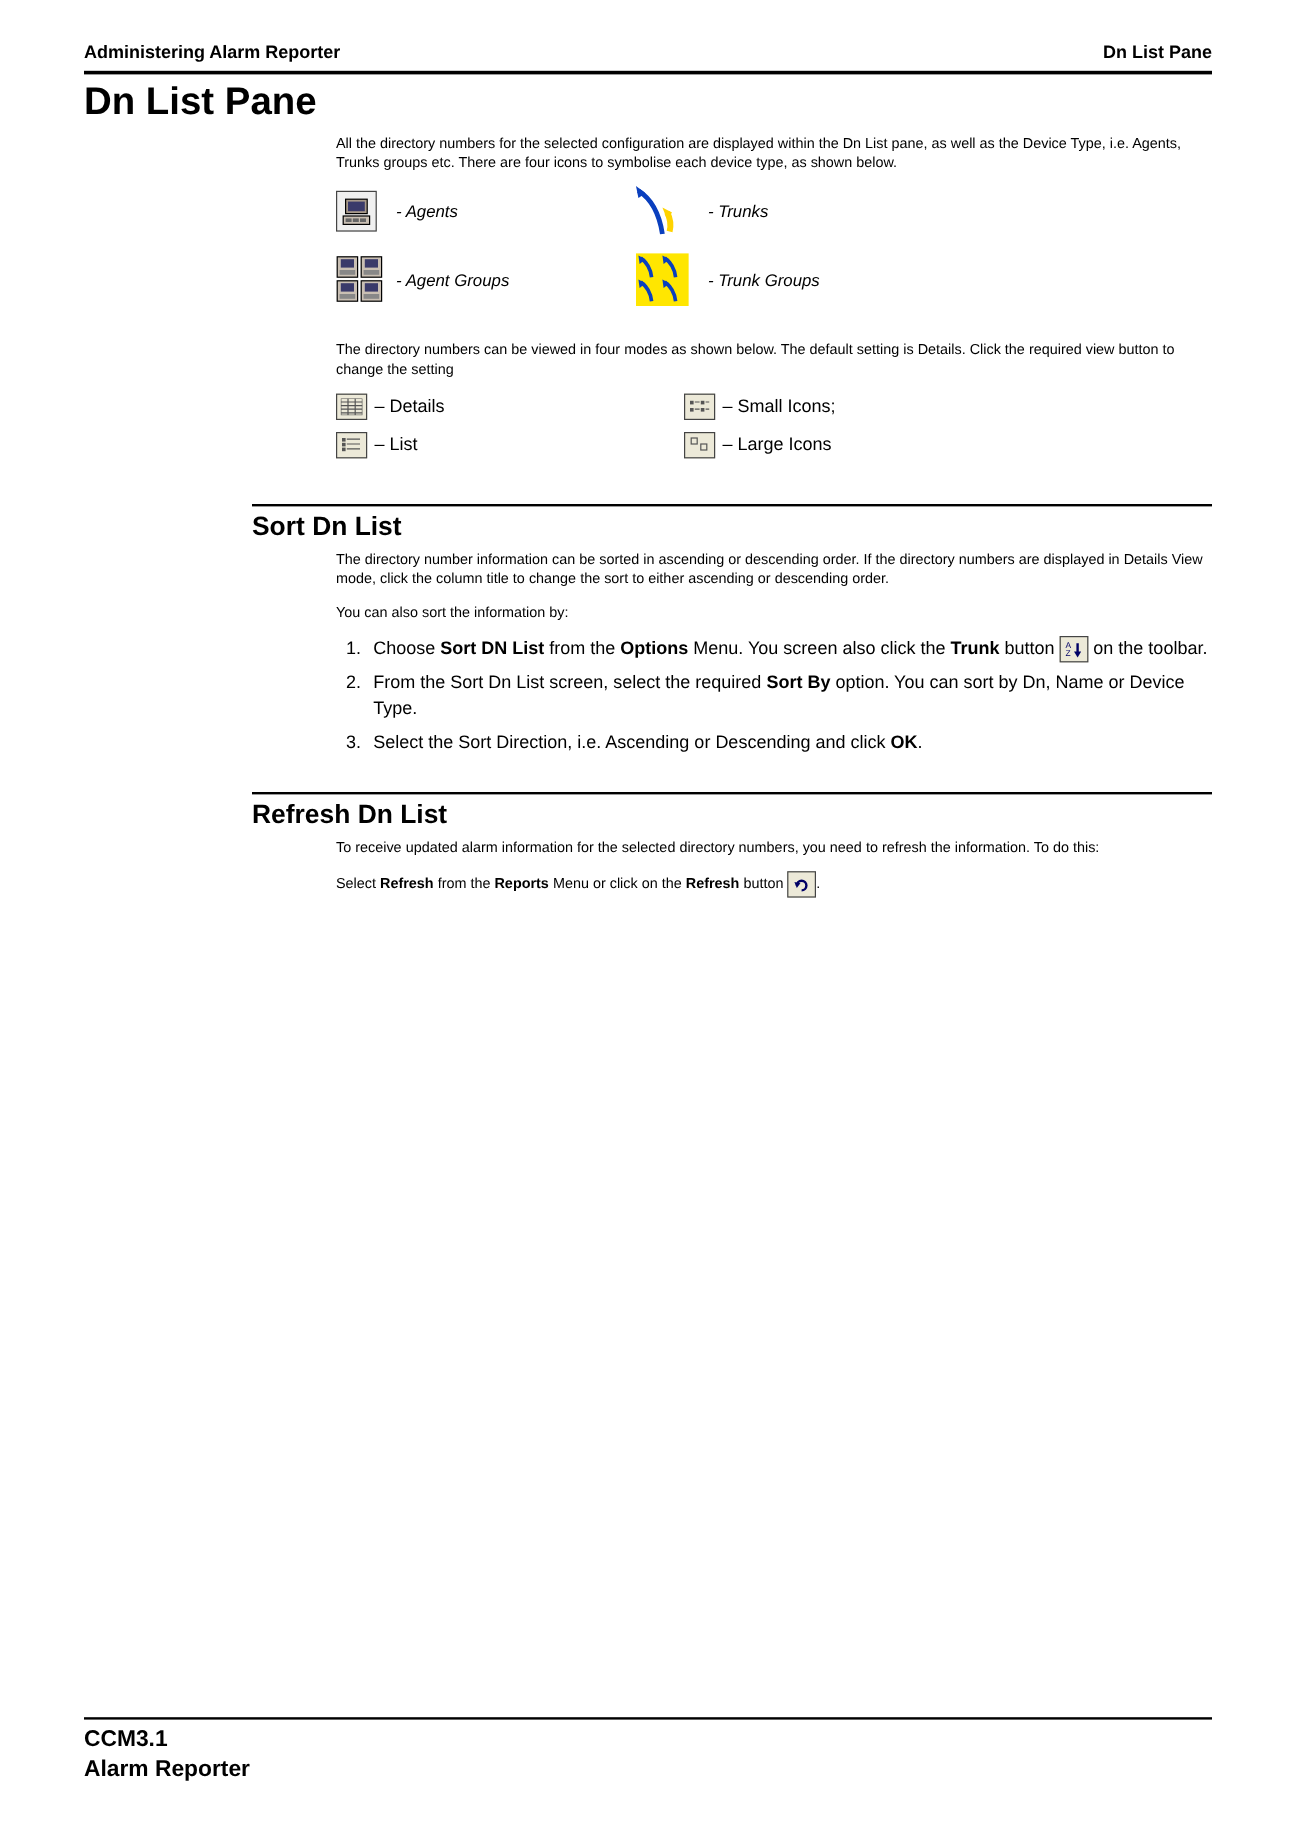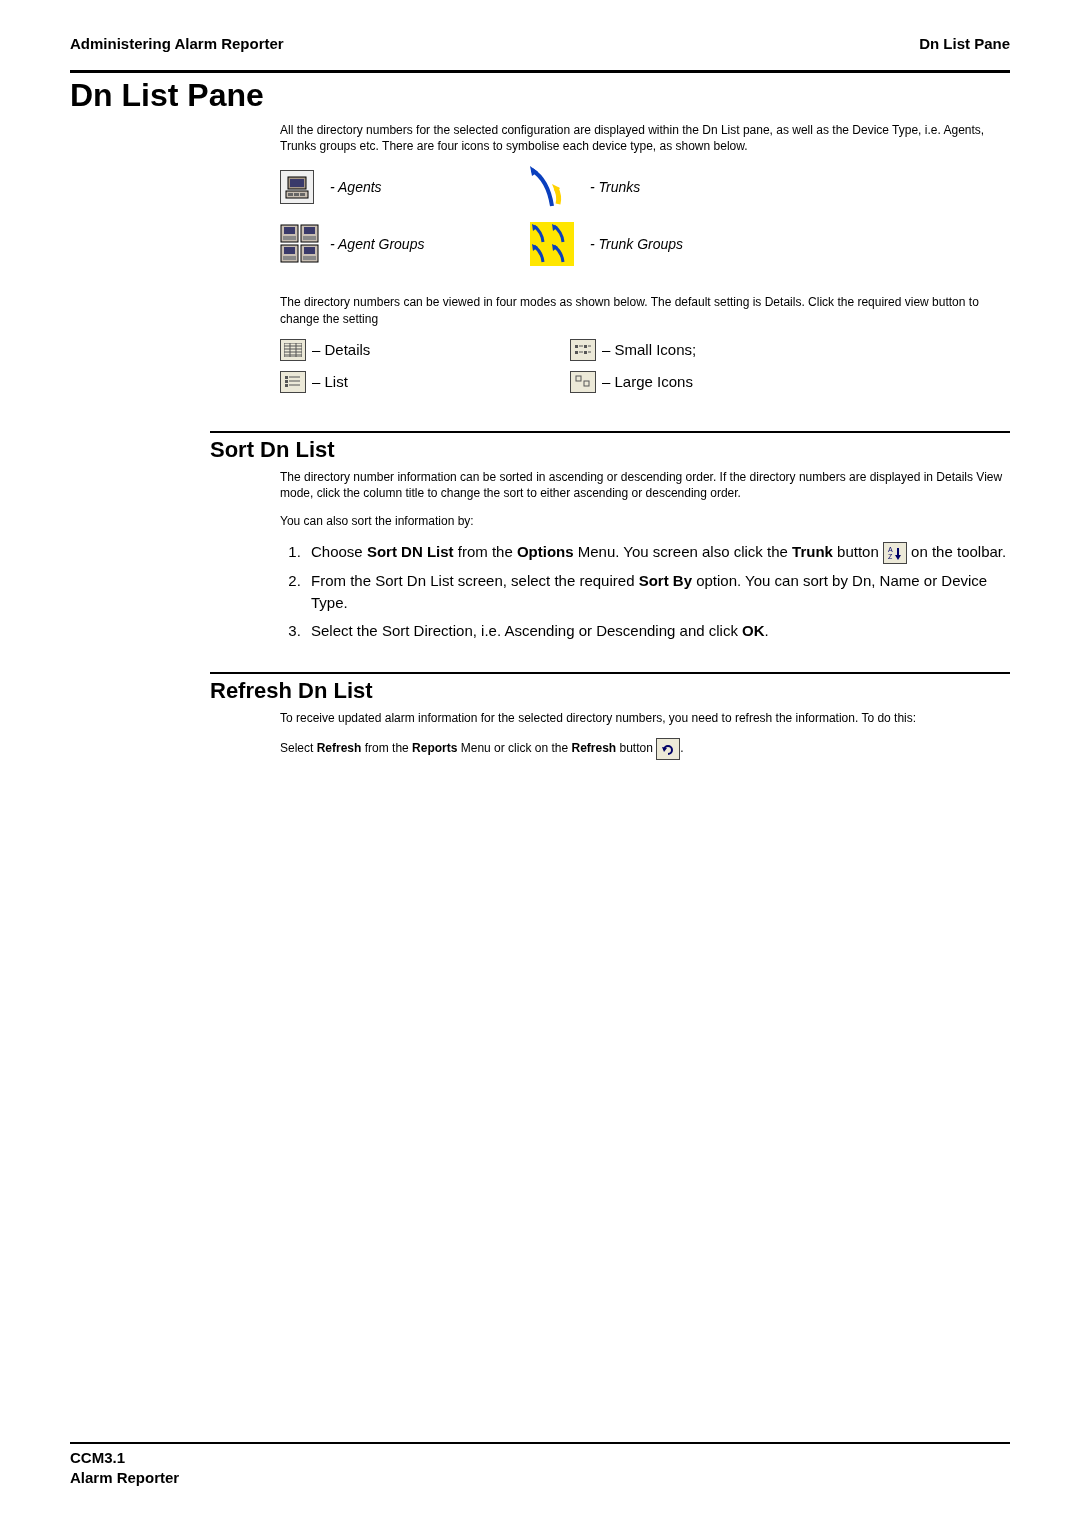--- a/index.html
+++ b/index.html
@@ -12,21 +12,21 @@
     height: 1528px;
     position: relative;
     padding: 35px 70px 40px 70px;
   }
   .top-header {
     display: flex;
     justify-content: space-between;
     font-weight: bold;
     font-size: 15px;
     border-bottom: 3px solid #000;
-    padding-bottom: 18px;
+    padding-bottom: 7px;
     margin-bottom: 4px;
   }
   h1.main-title {
     font-size: 32px;
     font-weight: bold;
     margin-top: 2px;
     margin-bottom: 8px;
   }
   .indented {
     margin-left: 210px;
@@ -103,21 +103,21 @@
 
   .footer {
     position: absolute;
     bottom: 40px;
     left: 70px;
     right: 70px;
     border-top: 2px solid #000;
     padding-top: 4px;
     display: flex;
     justify-content: space-between;
-    font-size: 15px;
+    font-size: 19px;
     font-weight: bold;
   }
   .footer .left, .footer .right { line-height: 1.35; }
   .footer .right { text-align: right; }
 
   
   svg { display: block; }
 </style>
 </head>
 <body>

